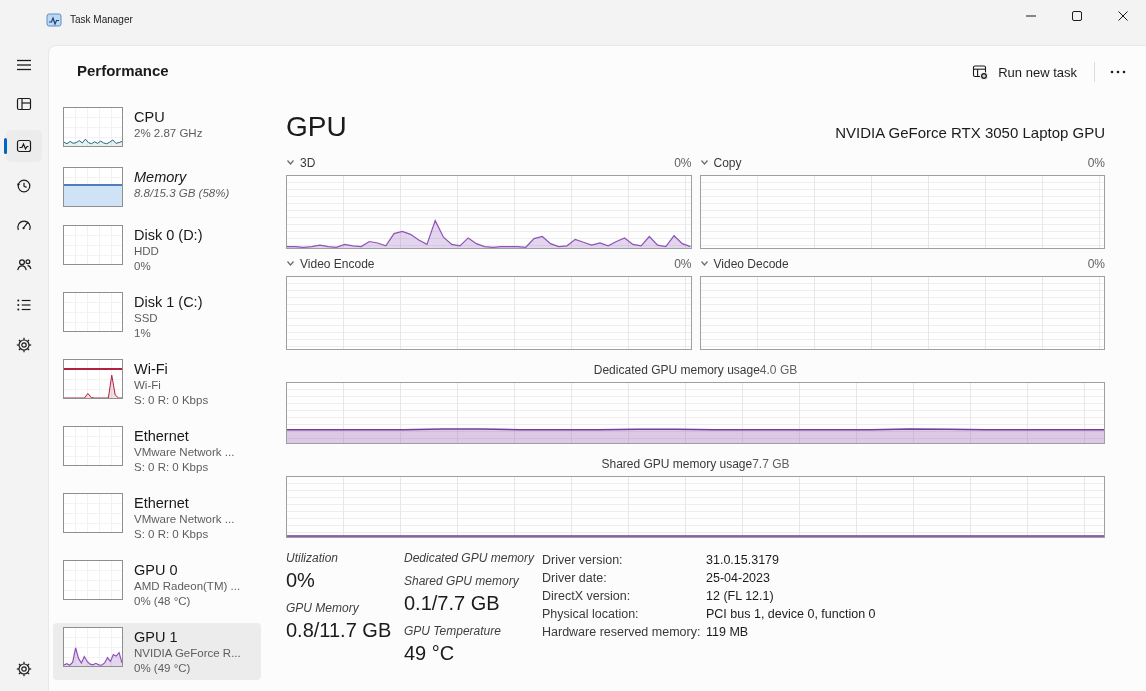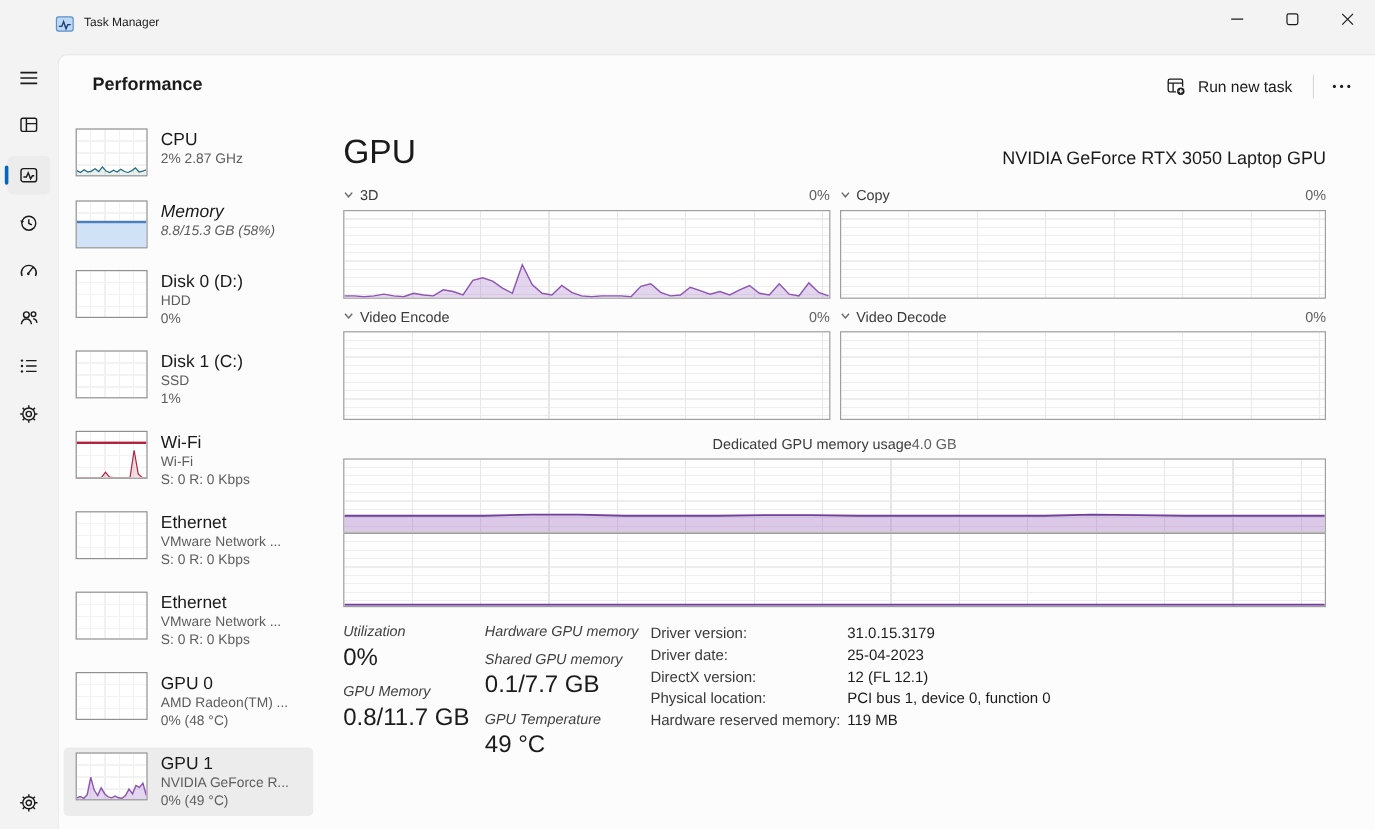--- a/index.html
+++ b/index.html
@@ -426,41 +426,45 @@
       <span class="mem-label">Dedicated GPU memory usage</span>
       <span class="mem-val">4.0 GB</span>
     </div>
     <div class="chart mem">
       <svg viewBox="0 0 100 100" preserveAspectRatio="none" class="s-purple-d">
           <polygon class="spark-area" points="0,100 0.00,78.00 4.76,78.00 9.52,78.00 14.29,78.00 19.05,76.50 23.81,76.50 28.57,78.00 33.33,78.00 38.10,78.00 42.86,77.00 47.62,77.00 52.38,78.00 57.14,78.00 61.90,78.00 66.67,78.00 71.43,78.00 76.19,76.50 80.95,77.00 85.71,78.00 90.48,78.00 95.24,78.00 100.00,78.00 100,100"></polygon>
           <polyline class="spark-line" points="0.00,78.00 4.76,78.00 9.52,78.00 14.29,78.00 19.05,76.50 23.81,76.50 28.57,78.00 33.33,78.00 38.10,78.00 42.86,77.00 47.62,77.00 52.38,78.00 57.14,78.00 61.90,78.00 66.67,78.00 71.43,78.00 76.19,76.50 80.95,77.00 85.71,78.00 90.48,78.00 95.24,78.00 100.00,78.00"></polyline>
         </svg>
     </div>
 
+    <div class="mem-head">
+      <span class="mem-label">Shared GPU memory usage</span>
+      <span class="mem-val">7.7 GB</span>
+    </div>
     <div class="chart mem">
       <svg viewBox="0 0 100 100" preserveAspectRatio="none" class="s-purple-d">
           <polygon class="spark-area" points="0,100 0.00,98.20 9.09,98.20 18.18,98.20 27.27,98.20 36.36,98.20 45.45,98.20 54.55,98.20 63.64,98.20 72.73,98.20 81.82,98.20 90.91,98.20 100.00,98.20 100,100"></polygon>
           <polyline class="spark-line" points="0.00,98.20 9.09,98.20 18.18,98.20 27.27,98.20 36.36,98.20 45.45,98.20 54.55,98.20 63.64,98.20 72.73,98.20 81.82,98.20 90.91,98.20 100.00,98.20"></polyline>
         </svg>
     </div>
 
     <div class="stats">
       <div class="scol1">
         <div class="stat">
           <div class="slabel">Utilization</div>
           <div class="sval">0%</div>
         </div>
         <div class="stat">
           <div class="slabel">GPU Memory</div>
           <div class="sval">0.8/11.7 GB</div>
         </div>
       </div>
       <div class="scol2">
         <div class="stat">
-          <div class="slabel">Hardware GPU memory</div>
+          <div class="slabel">Dedicated GPU memory</div>
         </div>
         <div class="stat">
           <div class="slabel">Shared GPU memory</div>
           <div class="sval">0.1/7.7 GB</div>
         </div>
         <div class="stat">
           <div class="slabel">GPU Temperature</div>
           <div class="sval">49 °C</div>
         </div>
       </div>

